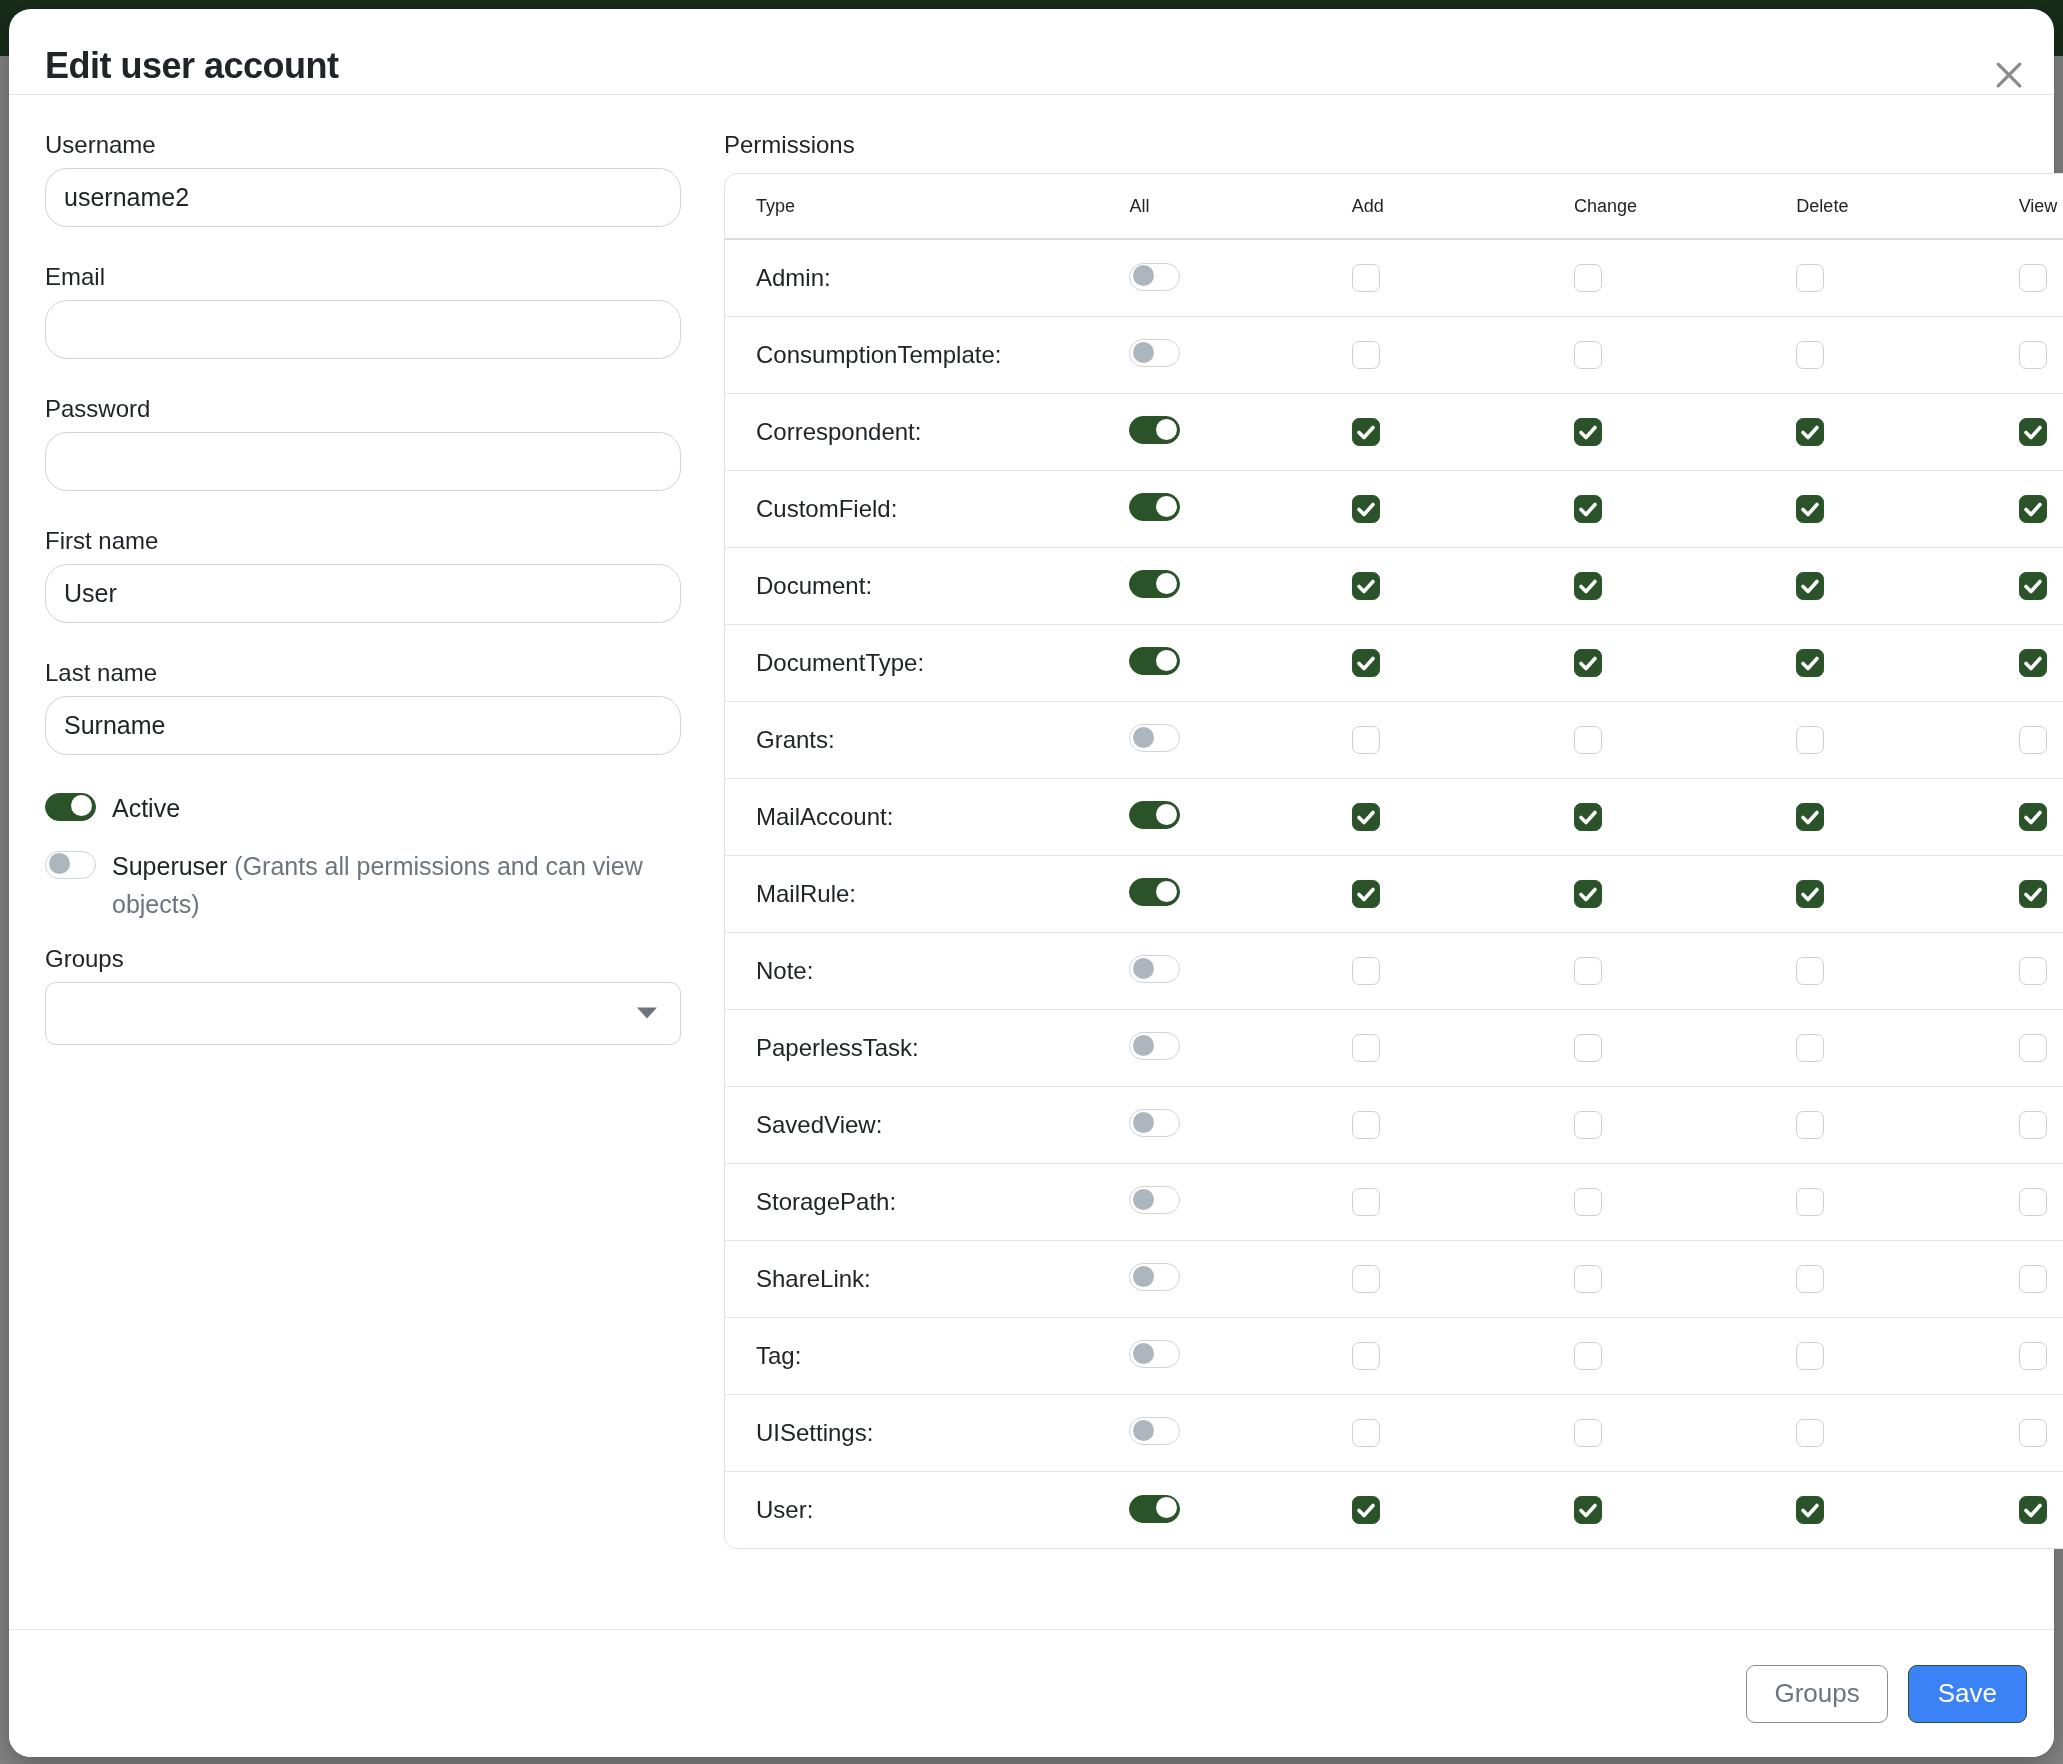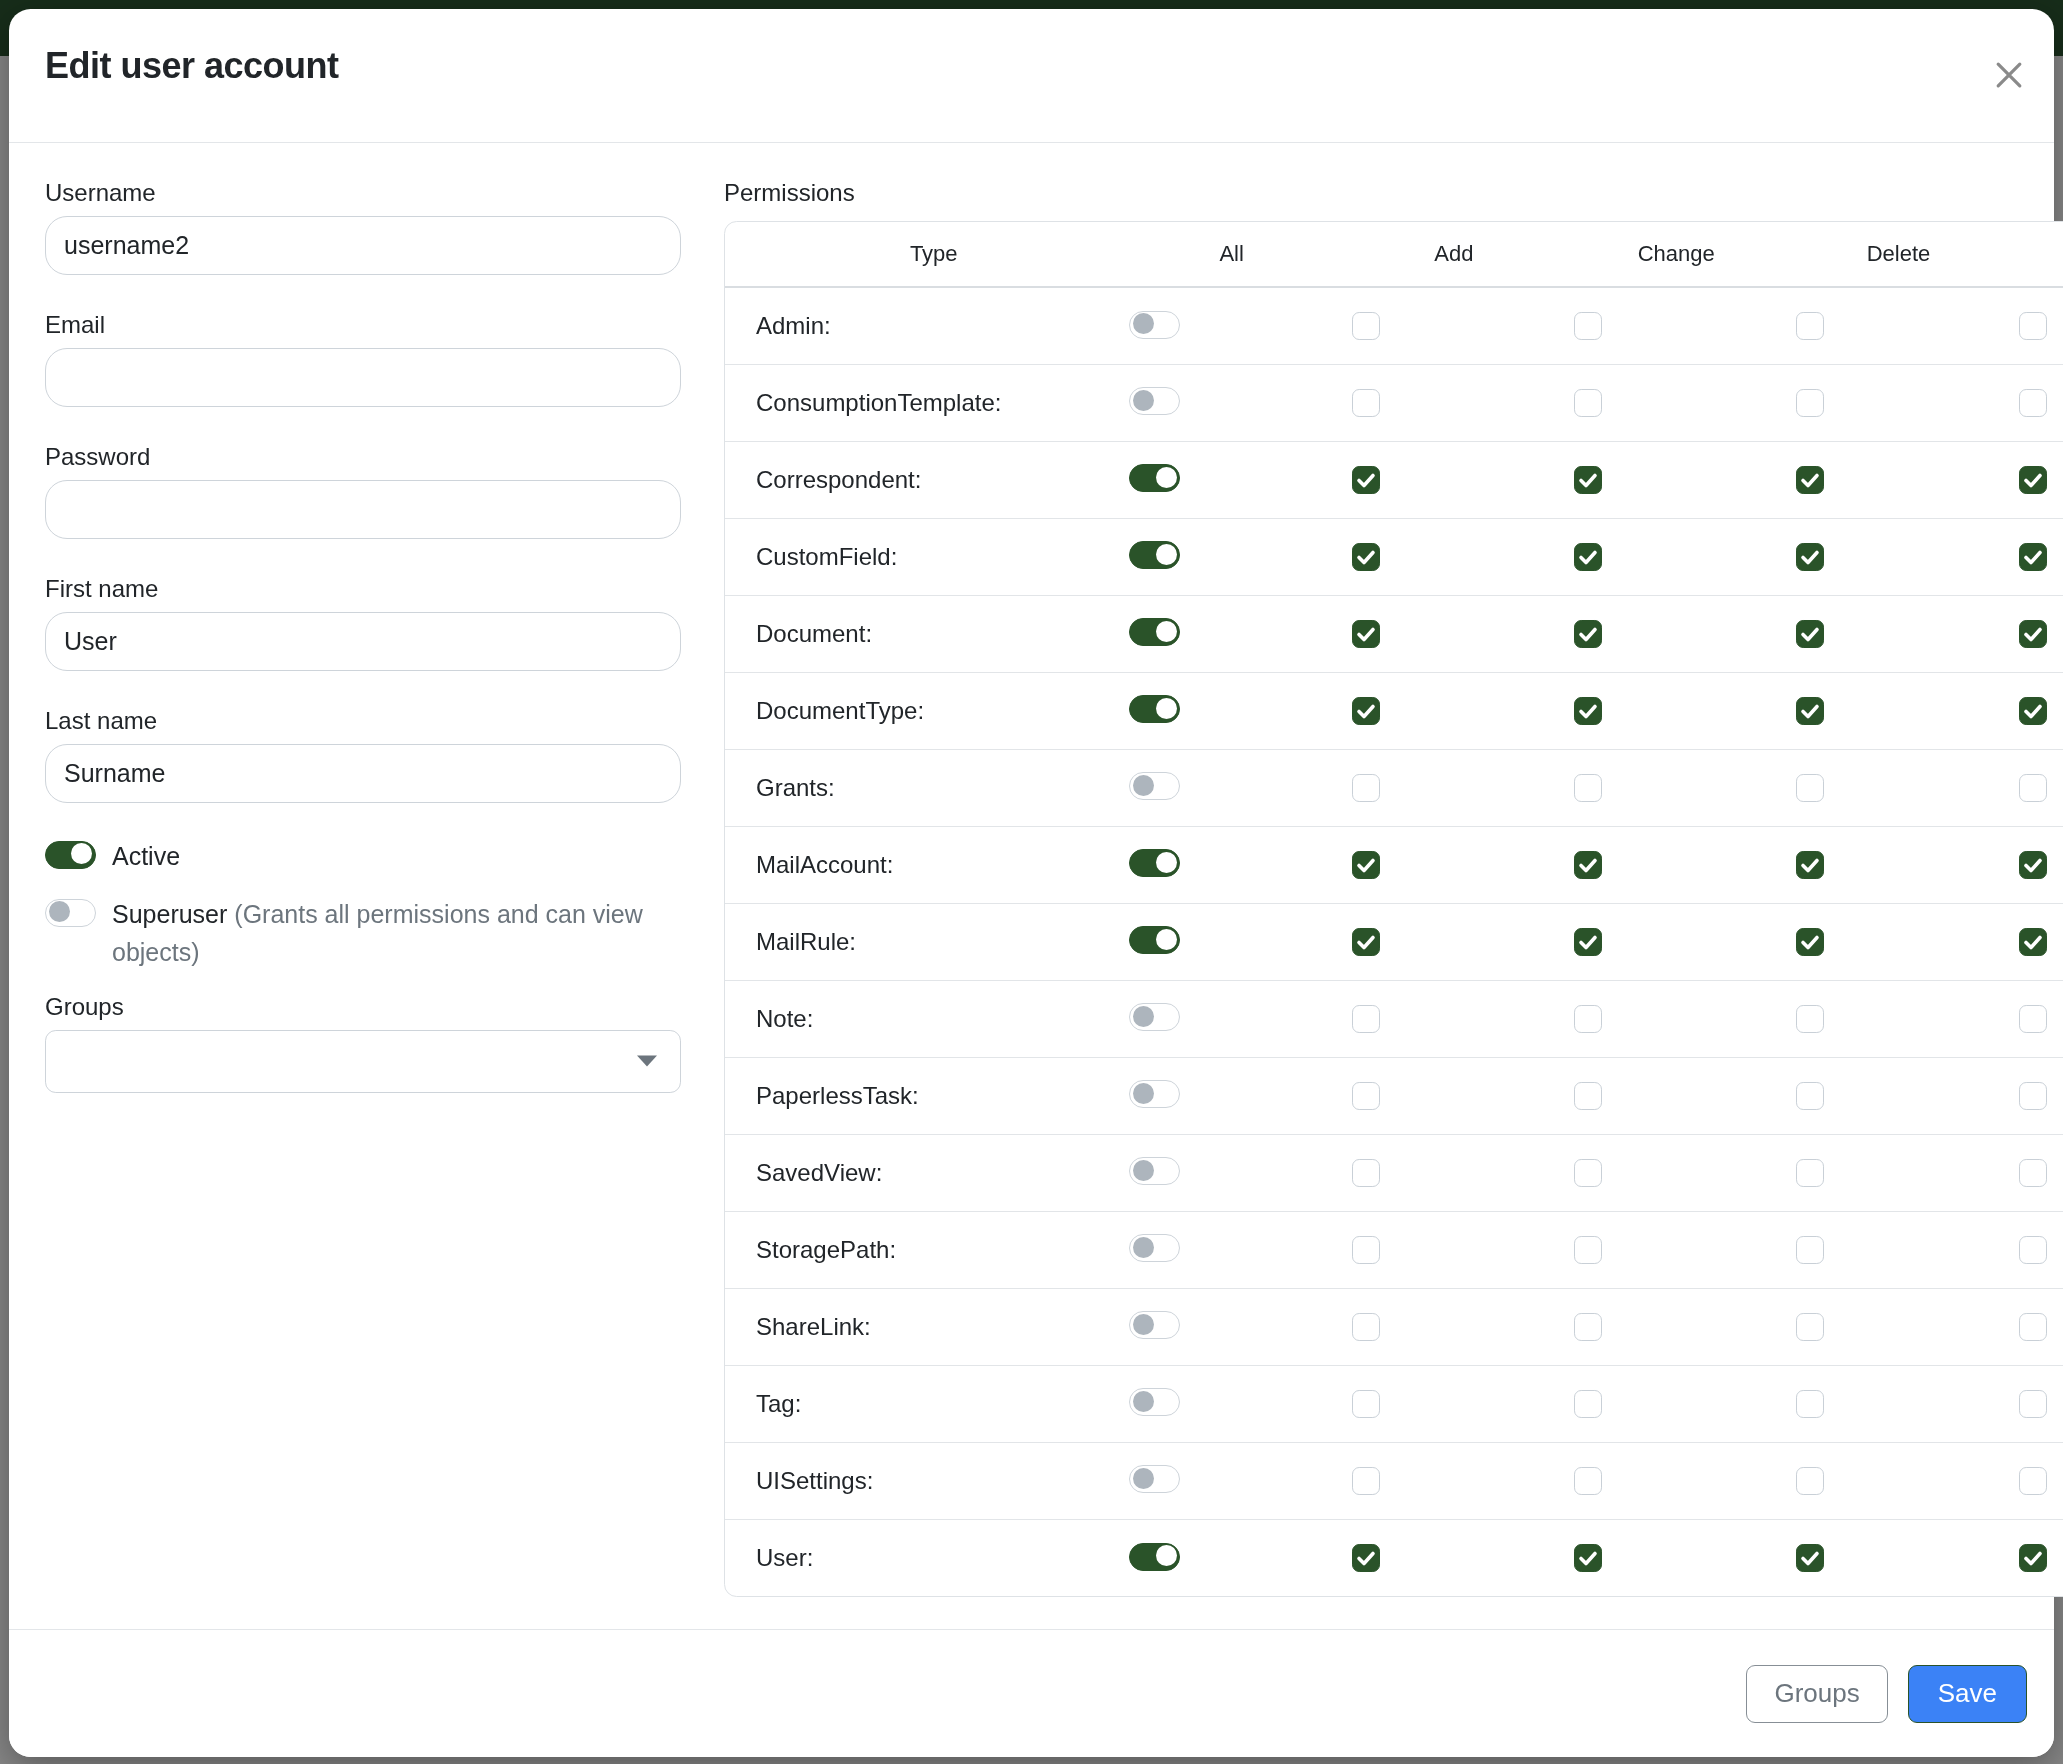--- a/index.html
+++ b/index.html
@@ -12,21 +12,21 @@
   }
   .backdrop-band { position:absolute; top:0; left:0; width:100%; height:56px; background:#172d1a; }
 
   .modal {
     position:absolute; left:9px; top:9px; width:2045px; height:1748px;
     background:#ffffff; border-radius:21.6px;
     box-shadow:0 9px 36px rgba(0,0,0,0.35);
   }
 
   
-  .modal-header { position:relative; height:134px; border-bottom:1.8px solid #e3e6e9; padding:36px 36px 0 36px; }
+  .modal-header { position:relative; height:86px; border-bottom:1.8px solid #e3e6e9; padding:36px 36px 0 36px; }
   .modal-title { font-size:36px; font-weight:600; letter-spacing:-0.5px; color:#212529; }
   .close-btn { position:absolute; top:47px; right:25px; width:40px; height:40px; background:none; border:none; cursor:pointer; }
 
   
   .modal-body { display:flex; padding:36px 36px 0 36px; align-items:flex-start; }
   .col-left { width:636px; flex:none; }
   .col-right { flex:none; width:1500px; margin-left:43px; }
 
   
   .form-label { display:block; font-size:24px; color:#212529; margin-bottom:9px; }
@@ -53,21 +53,21 @@
 
   .groups-group { margin-top:21.6px; }
   .select-box { position:relative; width:100%; height:63px; border:1.8px solid #ced4da; border-radius:10.8px; background:#fff; cursor:pointer; }
   .select-caret { position:absolute; right:23.4px; top:50%; transform:translateY(-50%); width:0; height:0;
                   border-left:10px solid transparent; border-right:10px solid transparent; border-top:11.7px solid #6c757d; }
 
   
   .perm-label { font-size:24px; margin-bottom:14.4px; }
   .perm-card { border:1.8px solid #dee2e6; border-radius:12.6px; overflow:hidden; background:#fff; }
   table.perm-table { width:100%; border-collapse:collapse; table-layout:fixed; }
-  .perm-table th { font-weight:400; text-align:center; font-size:22px; color:#212529; height:65px; border-bottom:2.7px solid #d9dde1; }
+  .perm-table th { font-weight:400; text-align:left; font-size:18px; color:#212529; height:65px; border-bottom:2.7px solid #d9dde1; }
   .perm-table td { height:77px; border-bottom:1.8px solid #e2e5e8; vertical-align:middle; }
   .perm-table tbody tr:last-child td { border-bottom:none; }
   .c-type { padding-left:31px; }
   .c-ctl { padding-left:18px; }
   .type-label { font-size:24px; color:#212529; }
 
   .checkbox { display:inline-block; position:relative; width:28px; height:28px; border:1.8px solid #c9d0d7; border-radius:7.2px; background:#fff; cursor:pointer; vertical-align:middle; }
   .checkbox svg { display:none; position:absolute; left:0.9px; top:0.9px; }
   .checkbox.checked { background:#2a5329; border-color:#2a5329; }
   .checkbox.checked svg { display:block; }

